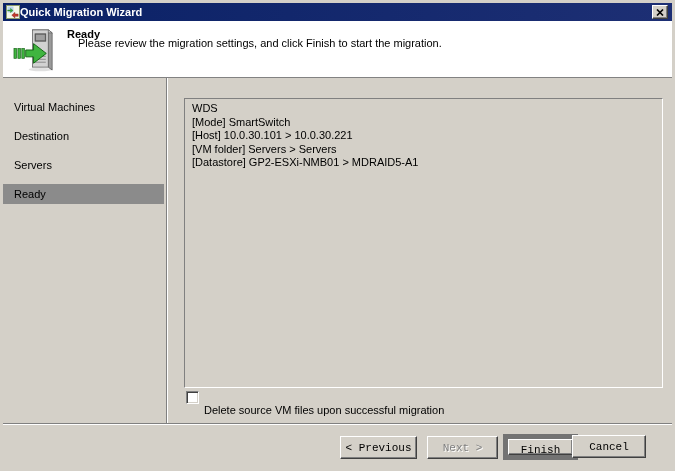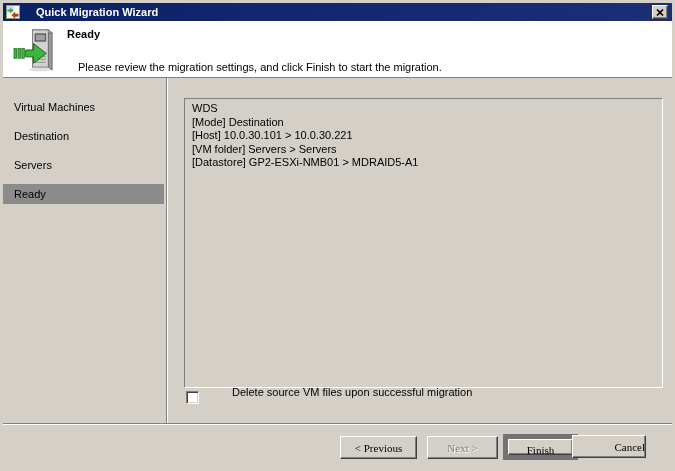--- a/index.html
+++ b/index.html
@@ -7,36 +7,36 @@
     position:relative; width:675px; height:471px;
     background:#d4d0c8; overflow:hidden;
     font-family:"Liberation Sans", sans-serif; font-size:11px; color:#000;
   }
   
   .titlebar {
     position:absolute; left:3px; top:3px; right:3px; height:18px;
     background:linear-gradient(90deg,#0a2166 0%,#1d2f74 100%);
     display:flex; align-items:center; padding:0 3px; box-sizing:border-box;
   }
-  .titlebar-title { color:#fff; font-weight:bold; margin-left:16px; white-space:nowrap; }
+  .titlebar-title { color:#fff; font-weight:bold; margin-left:0; white-space:nowrap; }
   .app-icon { width:14px; height:14px; flex:0 0 auto; }
   .close-btn {
     position:absolute; right:4px; top:2px; width:16px; height:14px;
     background:#d4d0c8; border:1px solid; border-color:#fff #404040 #404040 #fff;
     box-shadow:inset -1px -1px 0 #808080;
     display:flex; align-items:center; justify-content:center; padding:0; cursor:default;
   }
   
   .header {
     position:absolute; left:3px; top:21px; right:3px; height:56px;
     background:#ffffff; border-bottom:1px solid #828282;
   }
   .header-icon { position:absolute; left:10px; top:5px; }
   .header-title { position:absolute; left:64px; top:7px; font-weight:bold; }
-  .header-desc { position:absolute; left:64px; top:40px;padding-left:11px; }
+  .header-desc { position:absolute; left:64px; top:16px;padding-left:11px; }
   
   .nav-item {
     position:absolute; left:3px; width:161px; height:20px; line-height:20px;
     padding-left:11px; box-sizing:border-box; cursor:default;
   }
   .nav-item.selected { background:#8b8b8b; }
   .vdiv {
     position:absolute; left:166px; top:78px; width:0; height:345px;
     border-left:1px solid #808080; border-right:1px solid #ffffff;
   }
@@ -52,39 +52,39 @@
     padding:3px 7px; overflow:hidden;margin-top:6px;
   }
   .panel-line { line-height:13.5px; white-space:pre; }
   
   .checkbox {
     position:absolute; left:186px; top:391px; width:13px; height:13px;
     background:#fff; box-sizing:border-box;
     border:1px solid; border-color:#808080 #ffffff #ffffff #808080;
     box-shadow:inset 1px 1px 0 #404040, inset -1px -1px 0 #d4d0c8;
   }
-  .checkbox-label { position:absolute; left:204px; top:386px; line-height:13px;margin-left:28px; }
+  .checkbox-label { position:absolute; left:204px; top:404px; line-height:13px; }
   
   .btn {
     position:absolute; height:23px; box-sizing:border-box;
     background:#d4d0c8; color:#000;
     border:1px solid; border-color:#ffffff #404040 #404040 #ffffff;
     box-shadow:inset -1px -1px 0 #808080;
-    font-family:Liberation Serif, serif; font-size:11px;
+    font-family:Liberation Mono, monospace; font-size:11px;
     text-align:center; line-height:20px; padding:0; cursor:default;
   }
   .btn.disabled { color:#808080; text-shadow:1px 1px 0 #ffffff; }
   .default-frame {
     position:absolute; left:503px; top:434px; width:75px; height:26px;
     border:5px solid #737373; box-sizing:border-box; background:#d4d0c8;
   }
   .default-frame .btn { position:absolute; left:0; top:0; width:100%; height:100%; }
   #btn-prev   { left:340px; top:436px; width:77px; }
   #btn-next   { left:427px; top:436px; width:71px; }
-  #btn-cancel { left:572px; top:435px; width:74px;text-align:right; }
+  #btn-cancel { left:572px; top:435px; width:74px; }
 </style>
 </head>
 <body>
 
 <div class="dialog">
 
   <div class="titlebar">
     <svg class="app-icon" viewBox="0 0 14 14">
       <rect x="0.5" y="0.5" width="13" height="13" fill="#f4f7e8" stroke="#8a9a6a"></rect>
       <rect x="1.5" y="1.5" width="6" height="6" fill="#bcd6ec"></rect>
@@ -124,21 +124,21 @@
   </div>
 
   <div class="nav-item" style="top:126px">Destination</div>
   <div class="nav-item" style="top:97px">Virtual Machines</div>
   <div class="nav-item" style="top:155px">Servers</div>
   <div class="nav-item selected" style="top:184px">Ready</div>
   <div class="vdiv"></div>
 
   <div class="panel">
     <div class="panel-line">WDS</div>
-    <div class="panel-line">[Mode] Destination</div>
+    <div class="panel-line">[Mode] SmartSwitch</div>
     <div class="panel-line">[Host] 10.0.30.101 &gt; 10.0.30.221</div>
     <div class="panel-line">[VM folder] Servers &gt; Servers</div>
     <div class="panel-line">[Datastore] GP2-ESXi-NMB01 &gt; MDRAID5-A1</div>
   </div>
 
   <div class="checkbox"></div>
   <div class="checkbox-label">Delete source VM files upon successful migration</div>
 
   <div class="hdiv"></div>
   <button id="btn-prev" class="btn">&lt; Previous</button>

